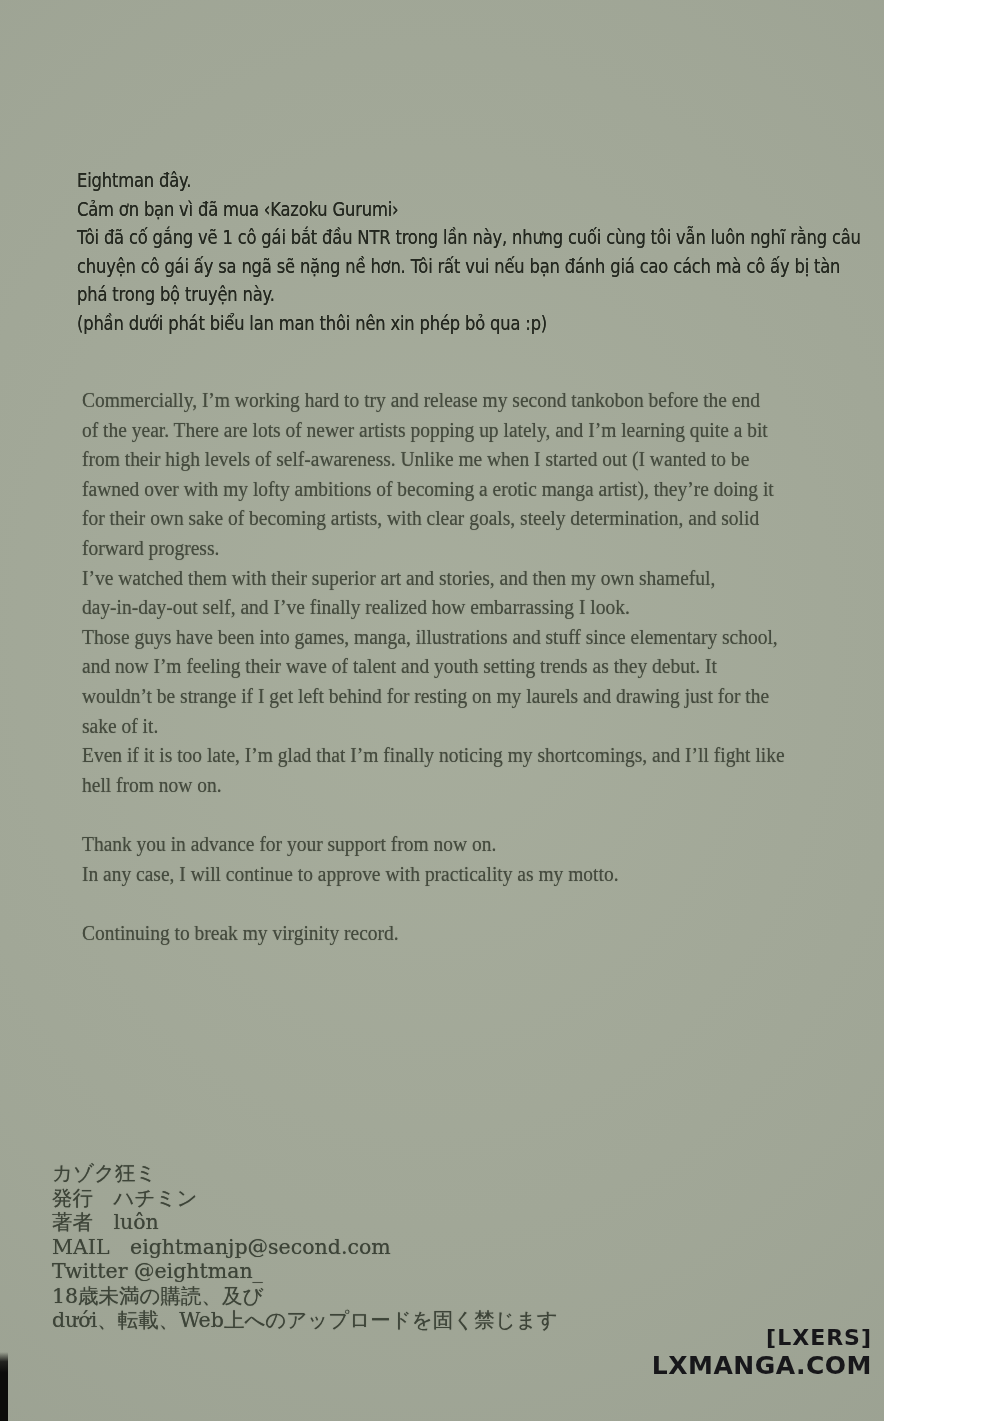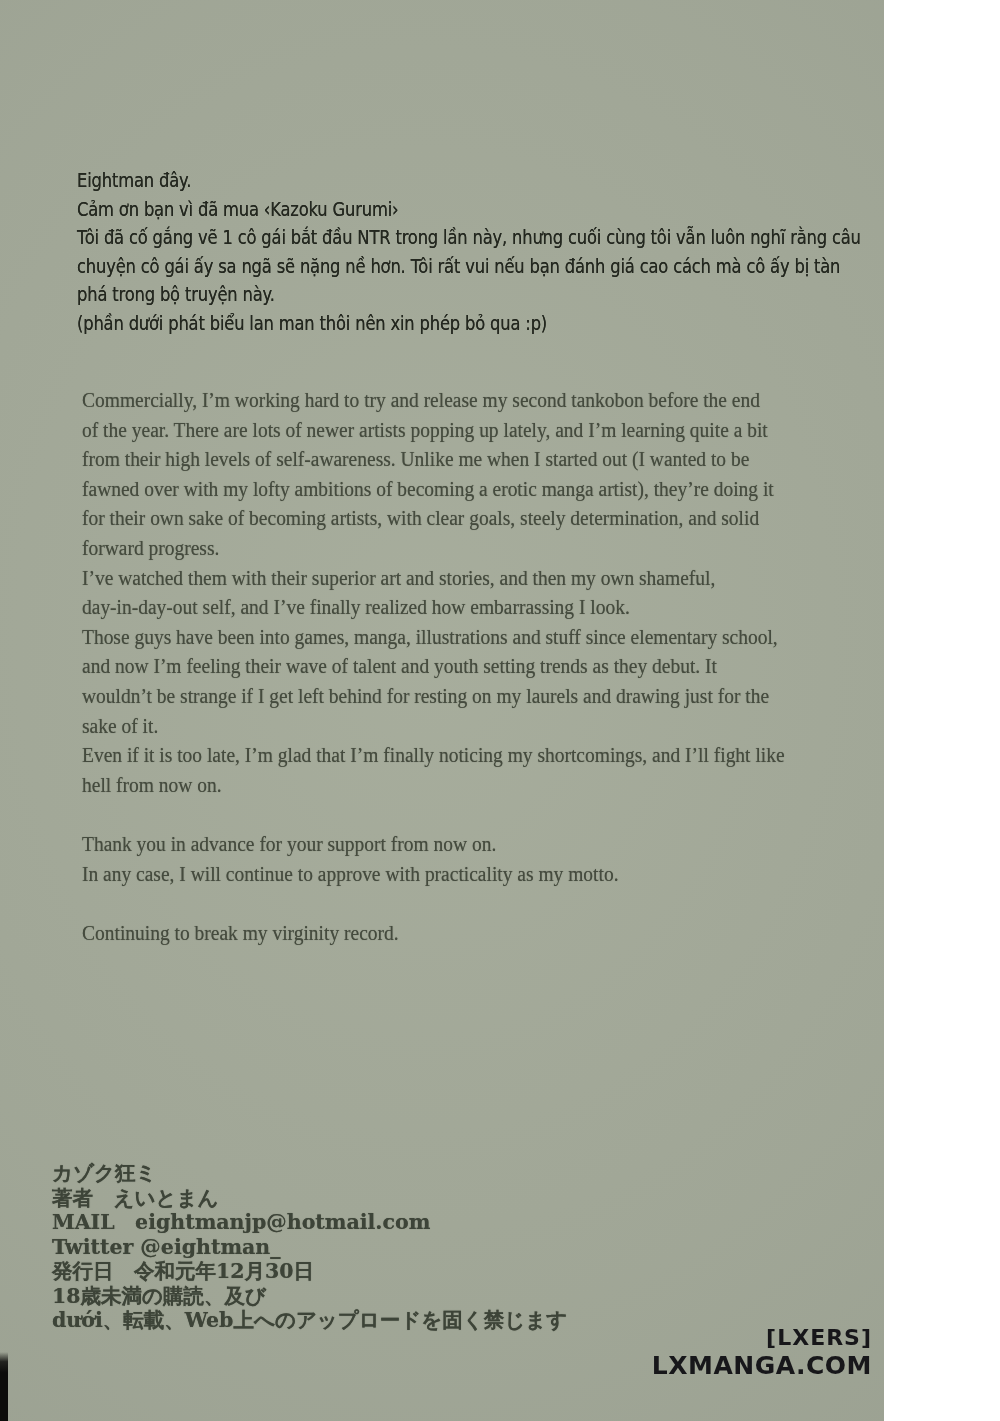--- a/index.html
+++ b/index.html
@@ -62,21 +62,20 @@
   
   .jp-block {
     position: absolute;
     left: 52px;
     top: 1161px;
     width: 700px;
     font-family: "DejaVu Serif", "Liberation Serif", serif;
     font-size: 20.5px;
     color: #3d4438;
     text-shadow: 0 0 0.7px rgba(52,58,47,0.7);
-    font-weight: bold;
   }
   .jp-line {
     min-height: 24.5px;
     line-height: 24.5px;
     white-space: nowrap;
   }
 
   
   .watermark {
     position: absolute;
@@ -139,24 +138,24 @@
     <div class="en-line">hell from now on.</div>
     <div class="en-line"></div>
     <div class="en-line">Thank you in advance for your support from now on.</div>
     <div class="en-line">In any case, I will continue to approve with practicality as my motto.</div>
     <div class="en-line"></div>
     <div class="en-line">Continuing to break my virginity record.</div>
   </div>
 
   <div class="jp-block">
     <div class="jp-line">カゾク狂ミ</div>
-    <div class="jp-line">著者　えいとまん</div>
-    <div class="jp-line">MAIL　eightmanjp@hotmail.com</div>
+    <div class="jp-line">発行　ハチミン</div>
+    <div class="jp-line">著者　luôn</div>
+    <div class="jp-line">MAIL　eightmanjp@second.com</div>
     <div class="jp-line">Twitter @eightman_</div>
-    <div class="jp-line">発行日　令和元年12月30日</div>
     <div class="jp-line">18歳未満の購読、及び</div>
     <div class="jp-line">dưới、転載、Web上へのアップロードを固く禁じます</div>
   </div>
 
   <div class="watermark">
     <div class="watermark-group">[LXERS]</div>
     <div class="watermark-site">LXMANGA.COM</div>
   </div>
 
   <div class="scan-edge"></div>

